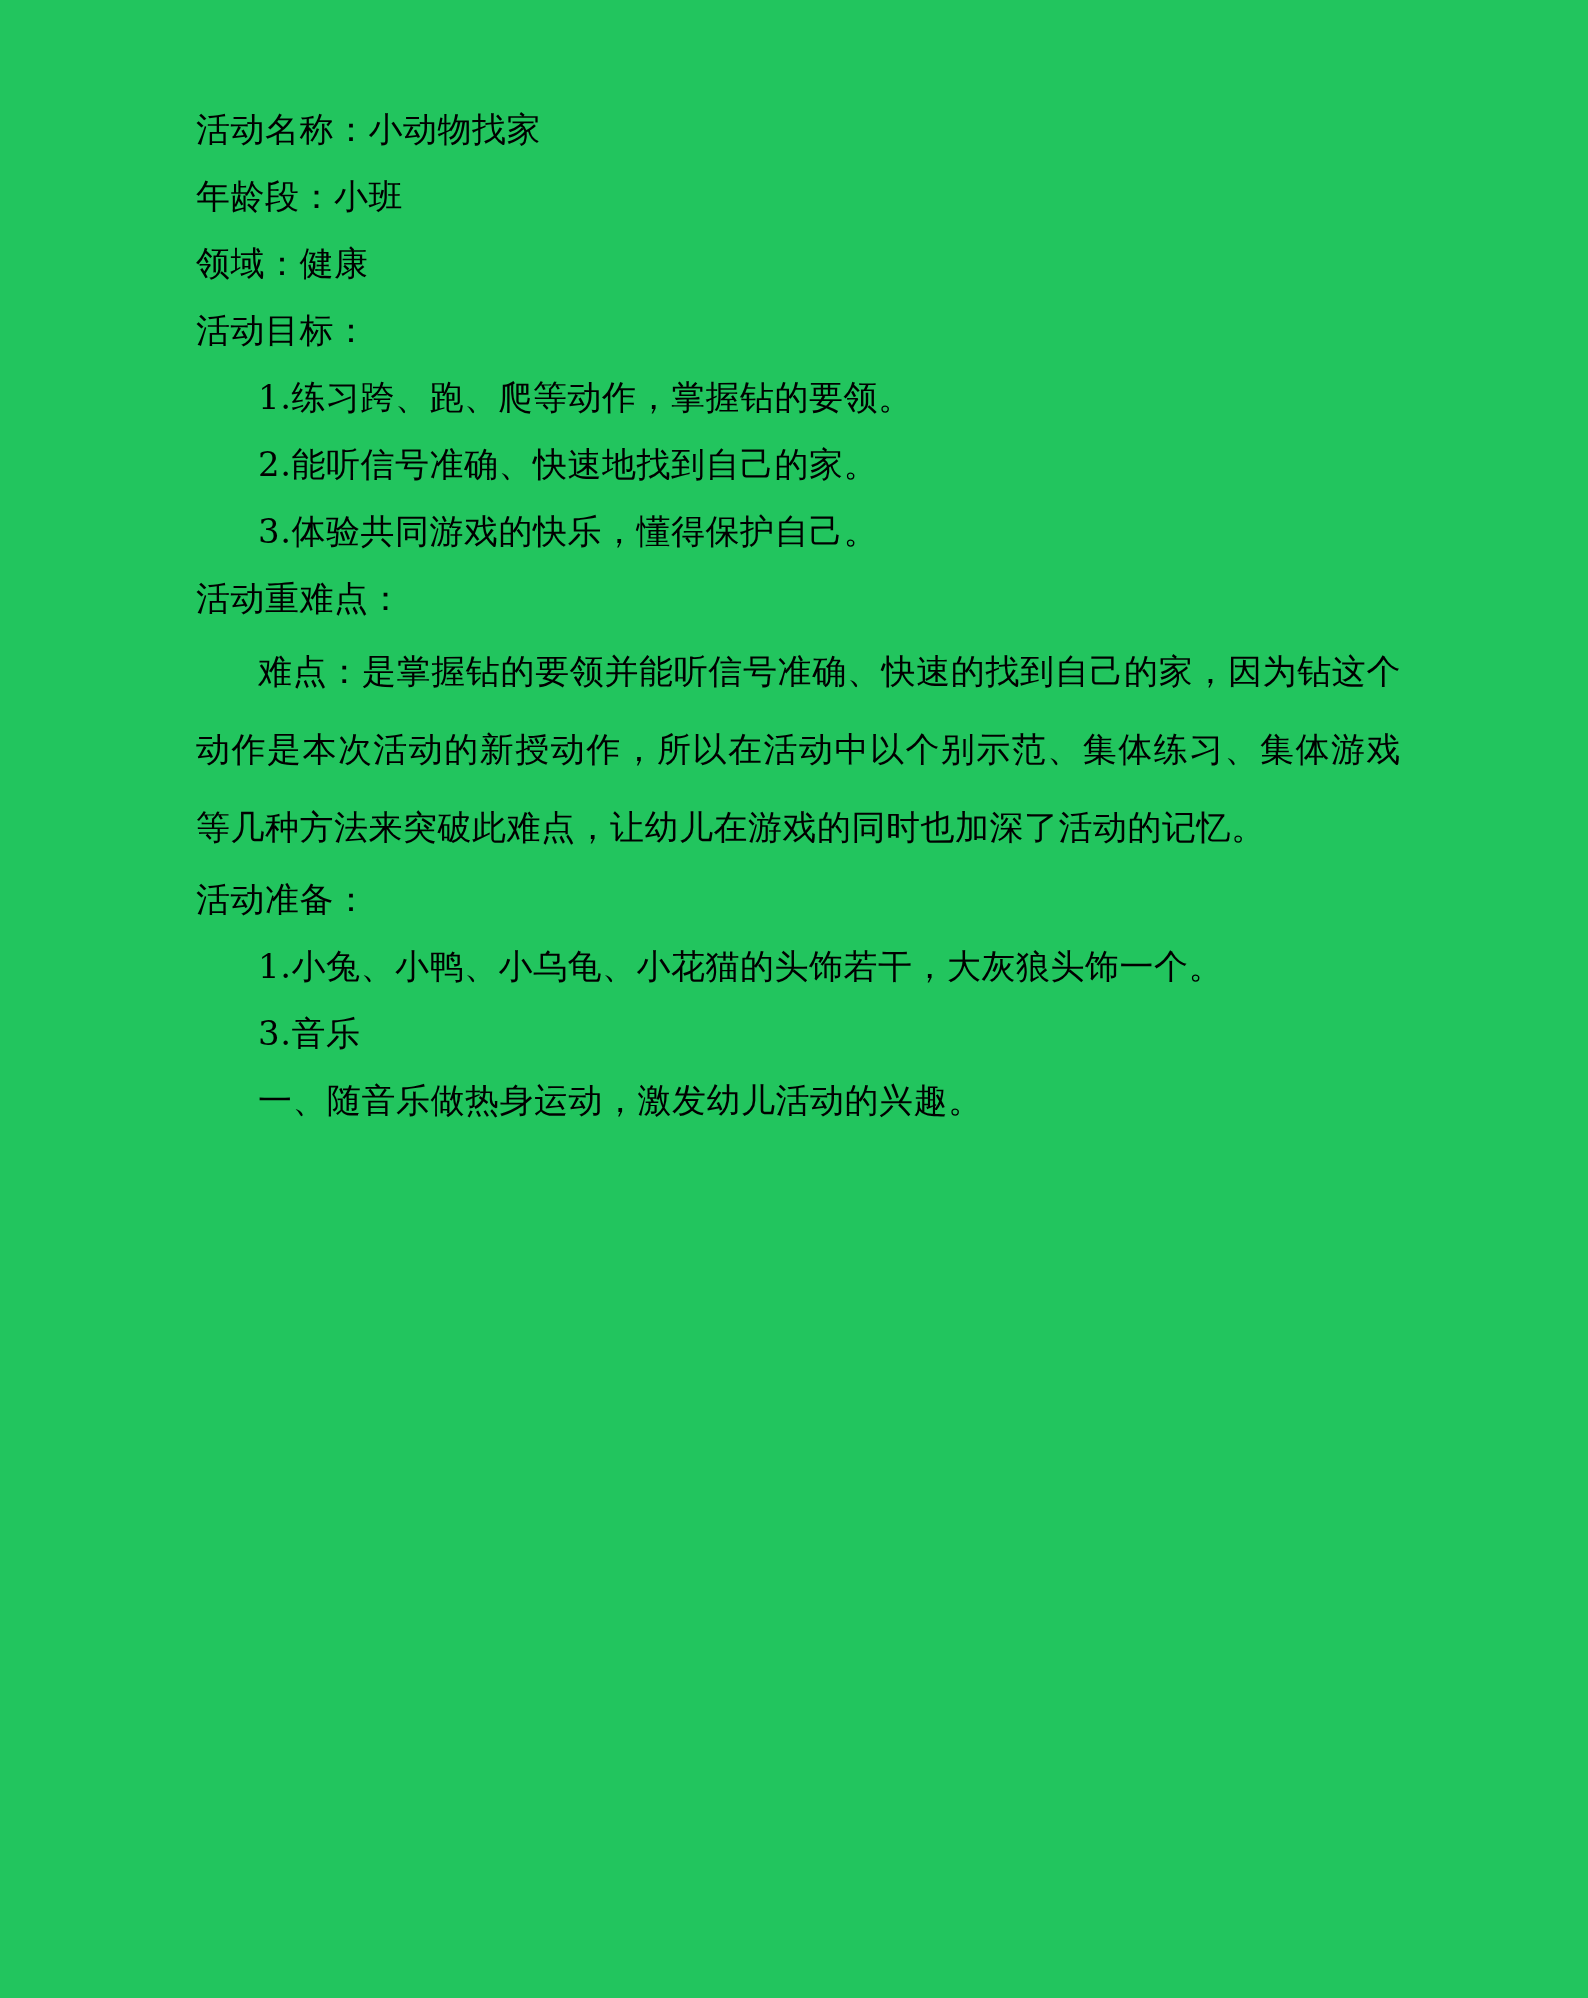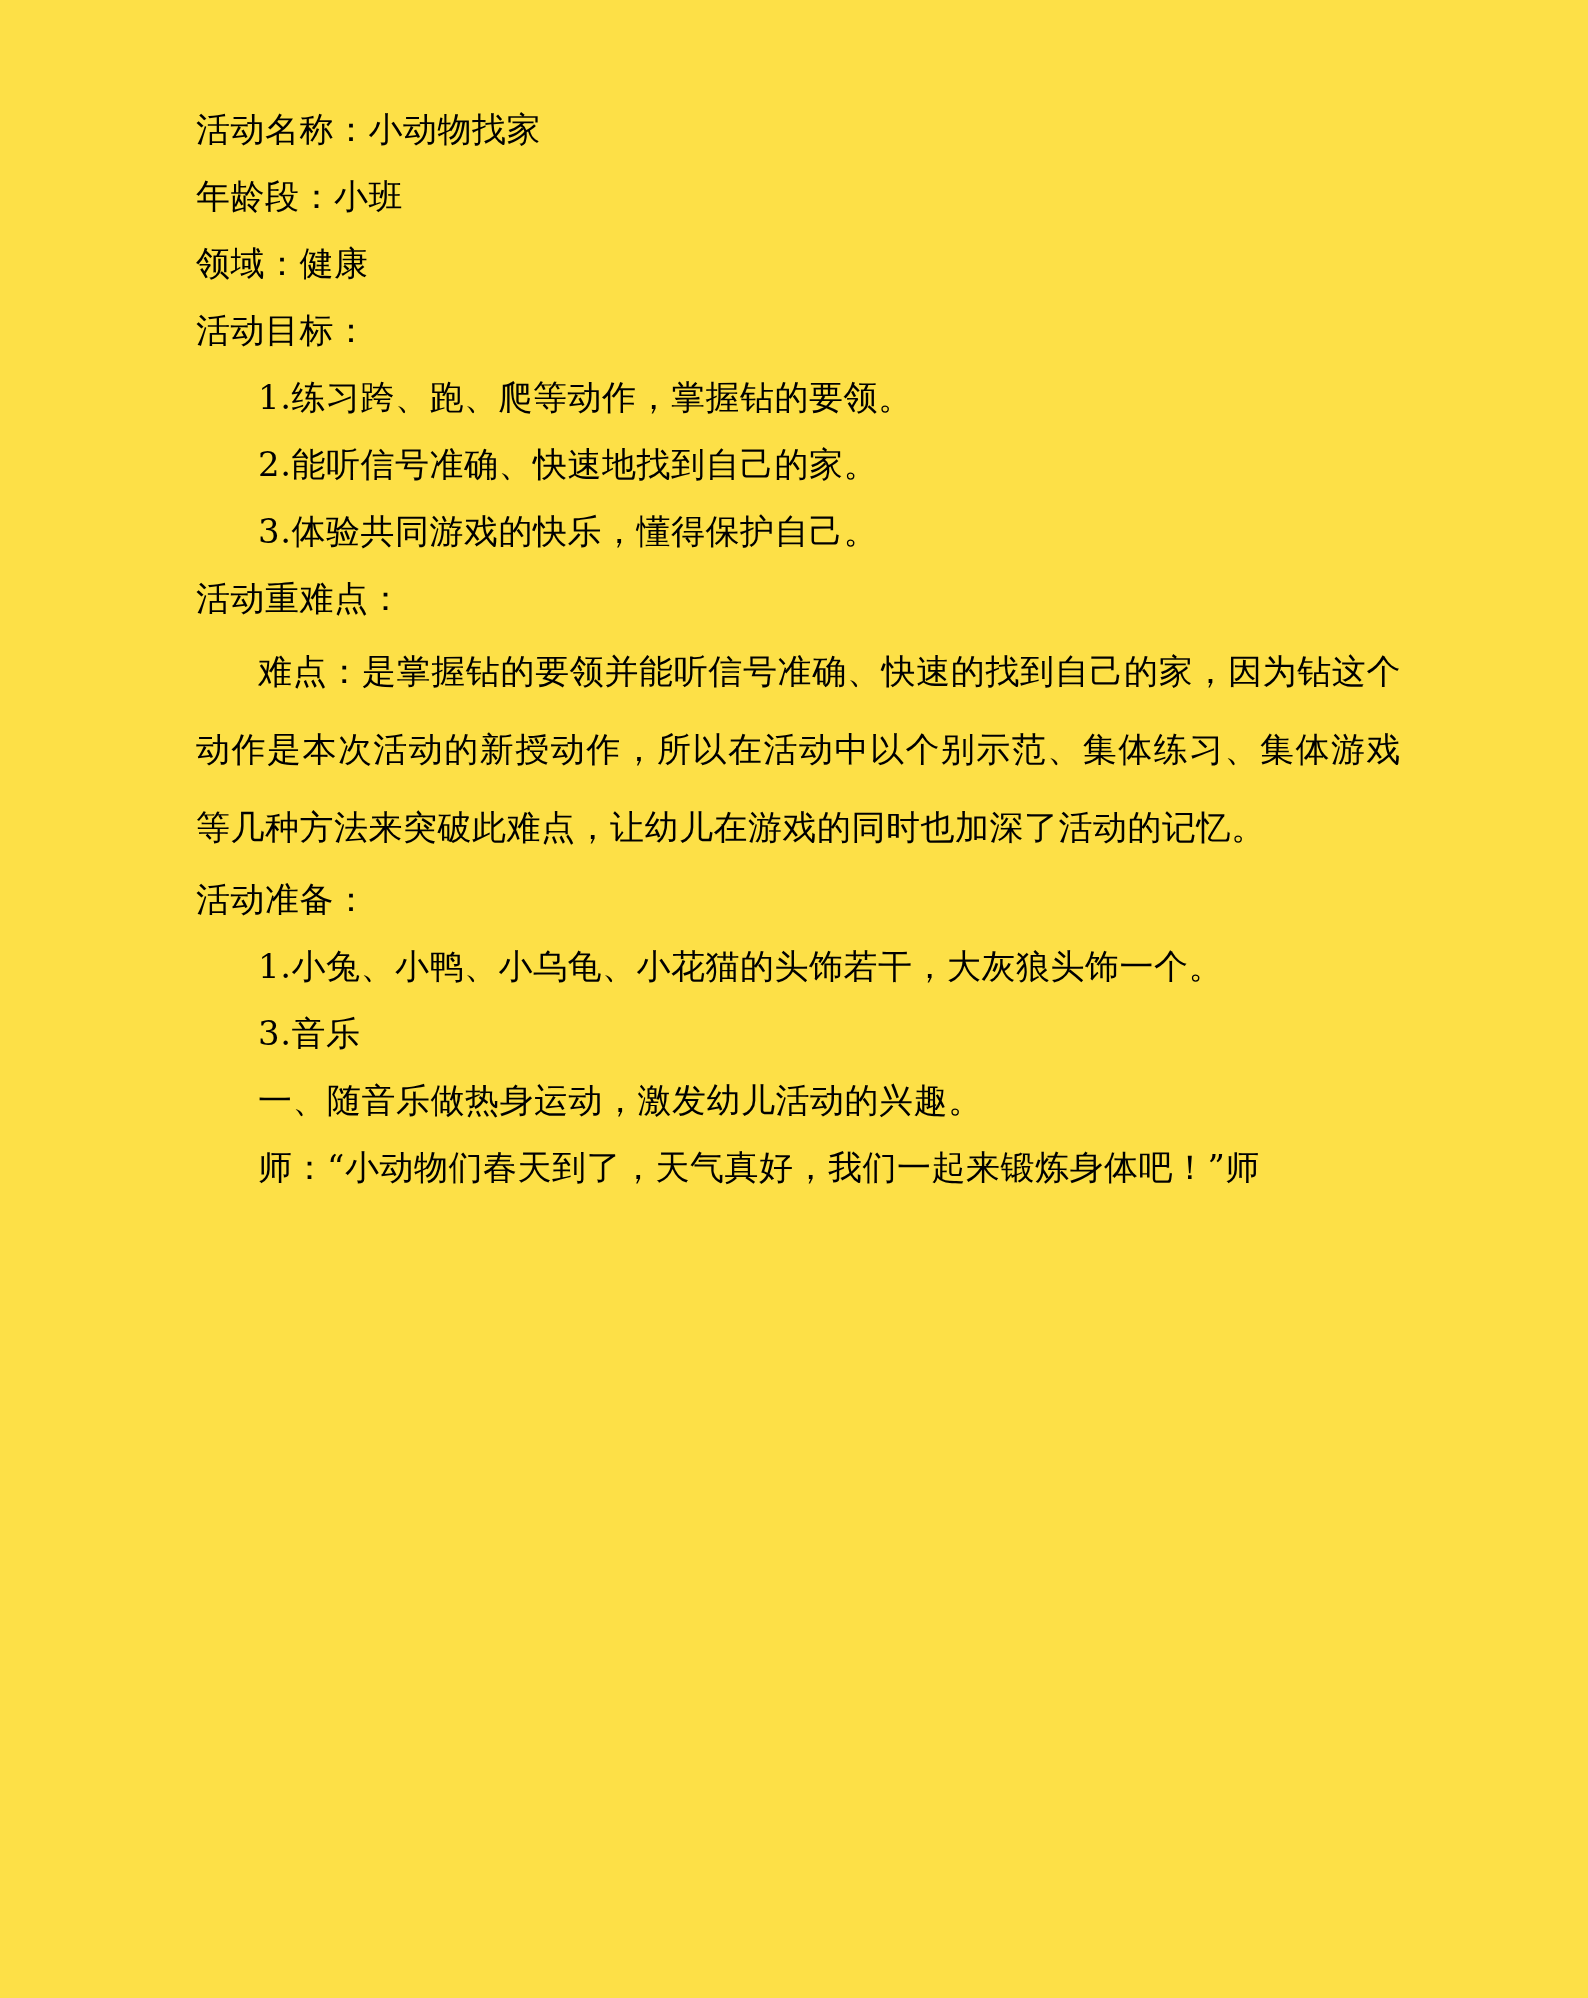--- a/index.html
+++ b/index.html
@@ -15,21 +15,21 @@
     overflow: hidden;
     font-family: "DejaVu Serif", "Liberation Serif", serif;
     color: #000000;
   }
   .page {
     position: absolute;
     left: 0;
     top: 0;
     width: 1588px;
     height: 1998px;
-    background: #fde047;
+    background: #22c55e;
     box-sizing: border-box;
     padding: 96px 190px 14px 196px;
   }
   .doc-body {
     position: relative;
     width: 1205px;
   }
   
   .para {
     font-size: 34px;
@@ -77,16 +77,15 @@
 
     <p class="para level-1 flow">难点：是掌握钻的要领并能听信号准确、快速的找到自己的家，因为钻这个动作是本次活动的新授动作，所以在活动中以个别示范、集体练习、集体游戏等几种方法来突破此难点，让幼儿在游戏的同时也加深了活动的记忆。</p>
 
     <p class="para level-0">活动准备：</p>
 
     <p class="para level-1 nowrap-line">1.小兔、小鸭、小乌龟、小花猫的头饰若干，大灰狼头饰一个。</p>
     <p class="para level-1 nowrap-line">3.音乐</p>
 
 
     <p class="para level-1 nowrap-line">一、随音乐做热身运动，激发幼儿活动的兴趣。</p>
-    <p class="para level-1 nowrap-line">师：“小动物们春天到了，天气真好，我们一起来锻炼身体吧！”师</p>
 
   </div>
 </div>
 
 </body></html>

